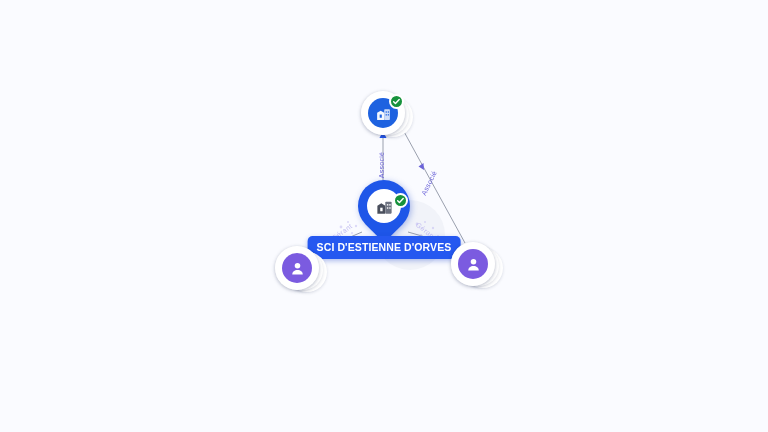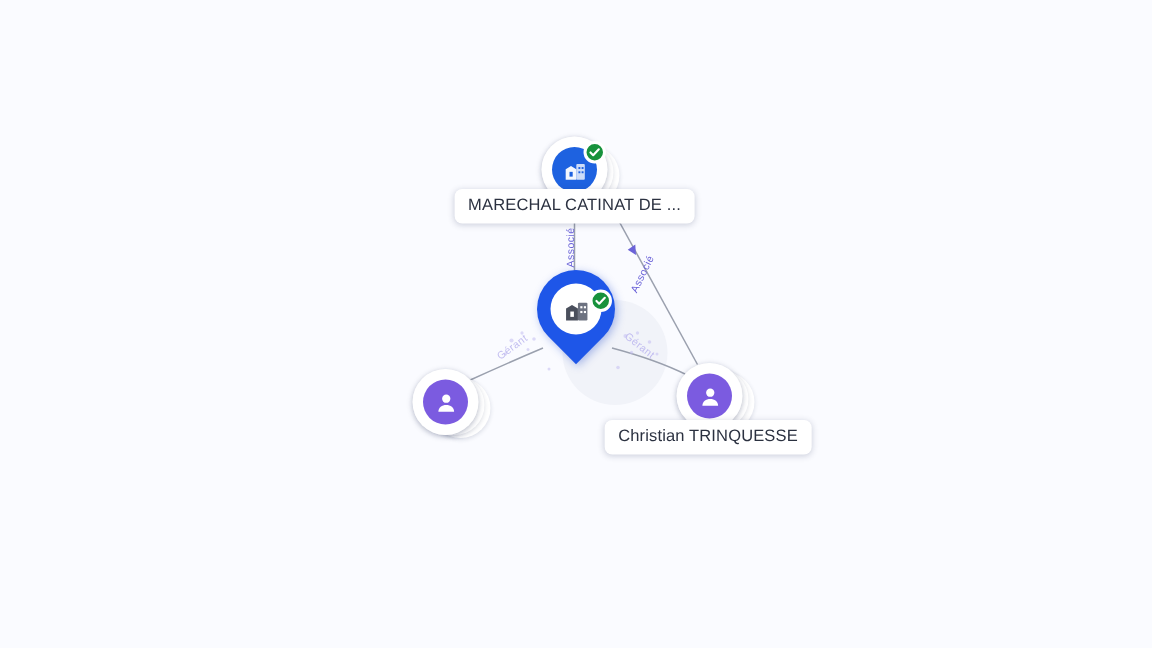--- a/index.html
+++ b/index.html
@@ -225,21 +225,20 @@
           <rect x="6.6" y="13.5" width="3" height="4.5" fill="#1e62e0"></rect>
         </svg>
       </div>
     </div>
     <div class="badge-check" style="left:6px; top:-19px;">
       <svg width="9" height="9" viewBox="0 0 12 12">
         <path d="M2.2 6.2 L4.6 8.6 L9.6 3.4" stroke="#ffffff" stroke-width="1.9" fill="none" stroke-linecap="round" stroke-linejoin="round"></path>
       </svg>
     </div>
   </div>
-  <div class="node-label" style="left:383px; top:126px;">MARECHAL CATINAT DE ...</div>
 
   <div class="node pin-node" style="left:384px; top:212px;">
     <div class="pin-halo"></div>
     <div class="pin-wrap">
       <div class="pin-shape"></div>
       <div class="pin-inner">
         <svg width="19" height="19" viewBox="0 0 24 24">
           <path d="M3 21V11l5-3 5 3v10" fill="#4a4f5c"></path>
           <rect x="13" y="6" width="8" height="15" rx="1" fill="#6d7280"></rect>
           <rect x="15" y="9" width="1.8" height="1.8" fill="#ffffff"></rect>
@@ -249,20 +248,21 @@
           <rect x="6.6" y="13.5" width="3" height="4.5" fill="#ffffff"></rect>
         </svg>
       </div>
     </div>
     <div class="badge-check" style="left:9px; top:-19px;">
       <svg width="9" height="9" viewBox="0 0 12 12">
         <path d="M2.2 6.2 L4.6 8.6 L9.6 3.4" stroke="#ffffff" stroke-width="1.9" fill="none" stroke-linecap="round" stroke-linejoin="round"></path>
       </svg>
     </div>
   </div>
+  <div class="node-label selected" style="left:384px; top:236px;">SCI D'ESTIENNE D'ORVES</div>
 
   <div class="node circ-node" style="left:297px; top:268px;">
     <div class="stack stack-a"></div>
     <div class="stack stack-b"></div>
     <div class="stack stack-c"></div>
     <div class="disc">
       <div class="glyph-circle person">
         <svg width="17" height="17" viewBox="0 0 24 24" fill="#ffffff">
           <circle cx="12" cy="8.2" r="3.9"></circle>
           <path d="M4.6 20.4c0-4.1 3.3-6.4 7.4-6.4s7.4 2.3 7.4 6.4z"></path>
@@ -277,15 +277,14 @@
     <div class="stack stack-c"></div>
     <div class="disc">
       <div class="glyph-circle person">
         <svg width="17" height="17" viewBox="0 0 24 24" fill="#ffffff">
           <circle cx="12" cy="8.2" r="3.9"></circle>
           <path d="M4.6 20.4c0-4.1 3.3-6.4 7.4-6.4s7.4 2.3 7.4 6.4z"></path>
         </svg>
       </div>
     </div>
   </div>
-  <div class="node-label" style="left:472px; top:280px;">Christian TRINQUESSE</div>
 
 </div>
 
 </body></html>

